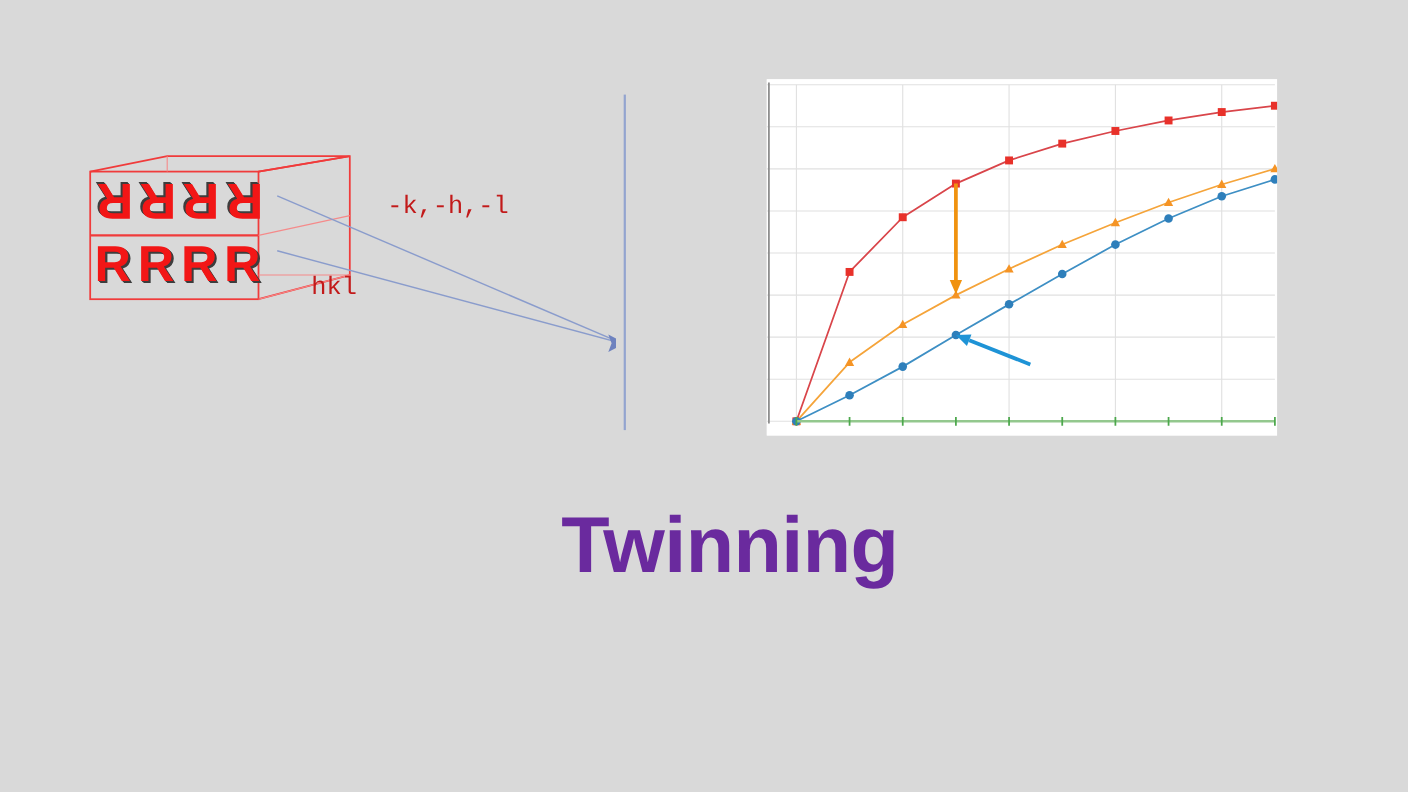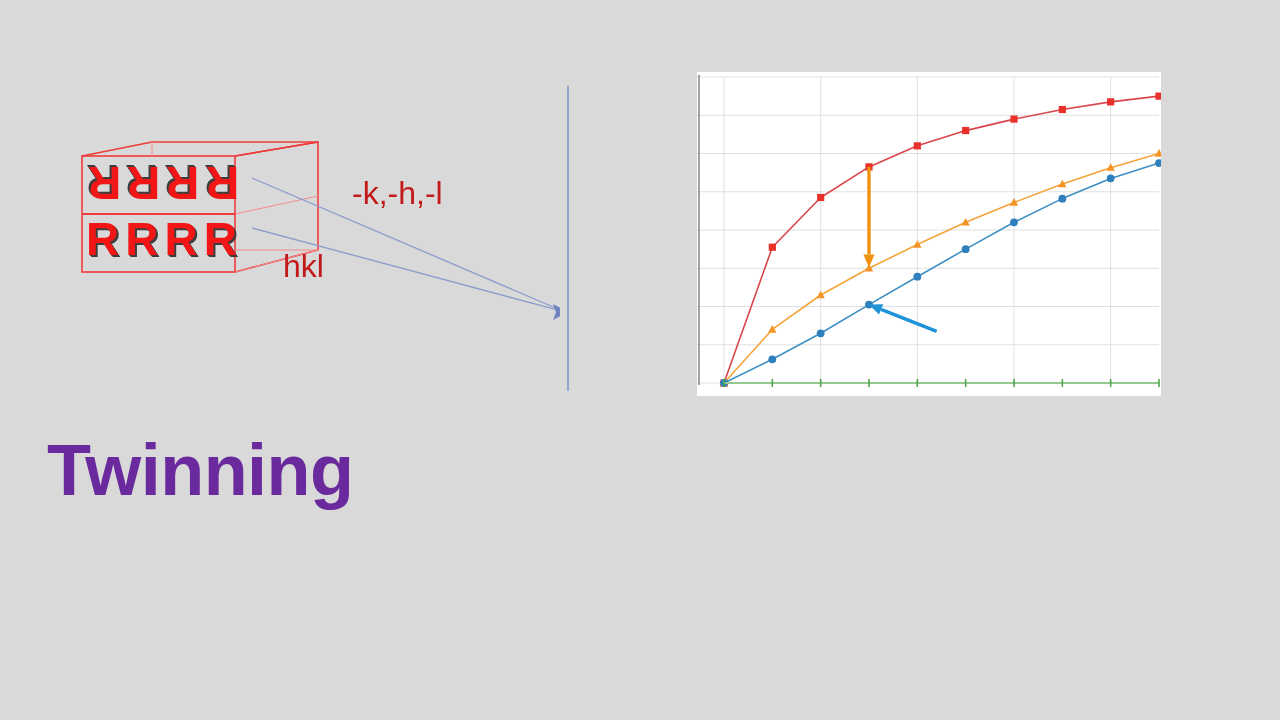--- a/index.html
+++ b/index.html
@@ -26,42 +26,42 @@
     text-shadow:2px 2px 0 #3d3d3d, 1px 1px 0 #3d3d3d;
     -webkit-text-stroke:0px;
   }
   #row-upper{left:88px;top:160px;}
   #row-upper .glyph{transform:rotate(180deg);margin-right:6px;}
   #row-lower{left:86px;top:216px;}
   #row-lower .glyph{margin-right:6px;}
 
   .axis-label{
     position:absolute;
-    font-family:Liberation Sans, sans-serif;
-    font-size:32px;
+    font-family:Liberation Mono, monospace;
+    font-size:23px;
     color:#c21a1a;
     white-space:nowrap;
   }
   #label-nk{left:352px;top:175px;}
   #label-hkl{left:283px;top:248px;}
 
   
   #divider{position:absolute;left:567px;top:86px;width:2px;height:305px;background:#93a4cf;}
 
   
   #chart{
     position:absolute;left:697px;top:72px;width:464px;height:324px;
     background:#ffffff;
   }
   #chart svg{display:block;}
 
   
   #title-main{
-    position:absolute;left:0;right:0;top:434px;
-    text-align:left;
+    position:absolute;left:0;right:0;top:460px;
+    text-align:center;
     font-family:"Liberation Sans", sans-serif;
     font-weight:700;font-size:72px;line-height:1;
     color:#6a2a9e;
     letter-spacing:-0.5px;
     padding-left:47px;
   }
   #title-sub{
     position:absolute;left:0;right:0;top:537px;
     text-align:center;
     font-family:"Liberation Sans", sans-serif;

